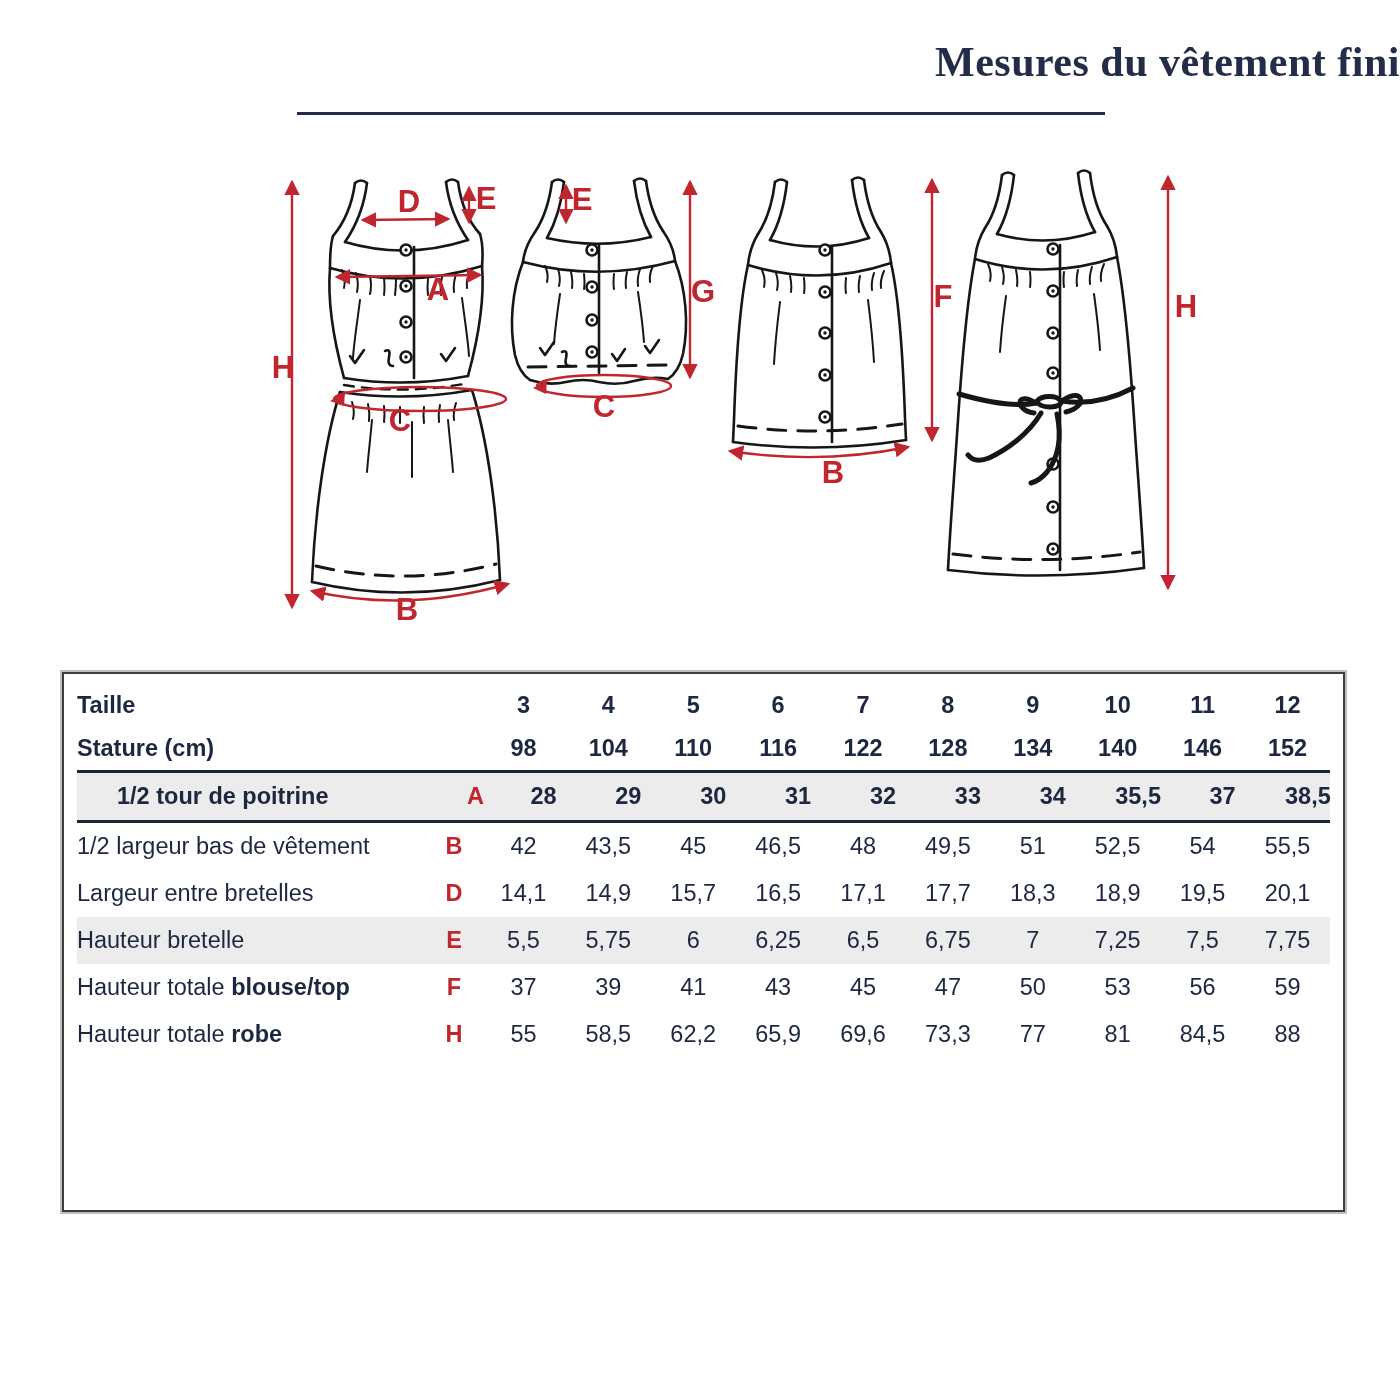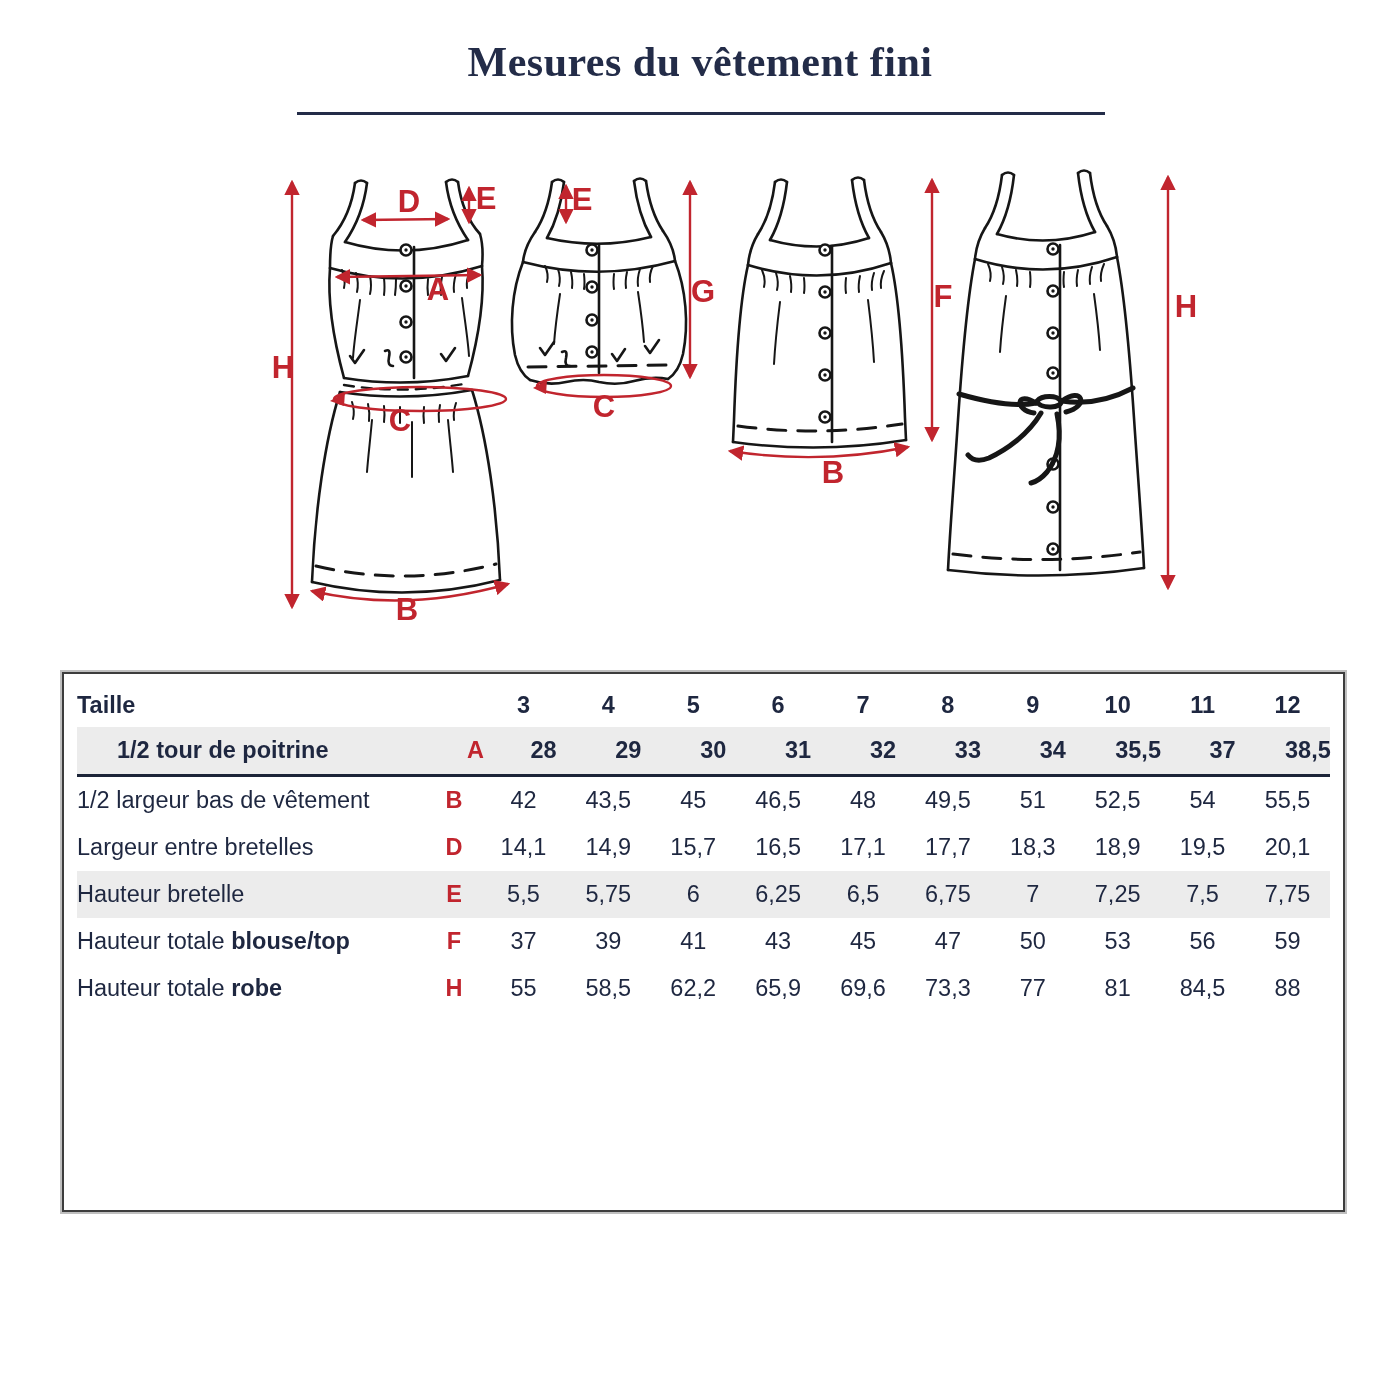--- a/index.html
+++ b/index.html
@@ -1,19 +1,19 @@
 <!DOCTYPE html>
 <html><head>
 <meta charset="utf-8">
 <style>
   html,body{margin:0;padding:0;background:#fff;}
   #page{position:relative;width:1400px;height:1400px;background:#fff;overflow:hidden;
         font-family:"Liberation Sans","DejaVu Sans",sans-serif;}
   
-  #title{position:absolute;left:0;top:38px;width:100%;text-align:center;
+  #title{position:absolute;left:0;top:38px;width:100%;text-align:right;
          font-family:"Liberation Serif","DejaVu Serif",serif;font-weight:700;
          font-size:42px;color:#232c48;letter-spacing:.5px;}
   #title-rule{position:absolute;left:297px;top:112px;width:808px;height:3px;background:#232c48;}
   
   #diagram{position:absolute;left:0;top:120px;width:1400px;height:520px;}
   .dimlabel{position:absolute;transform:translate(-50%,-50%);
             font-weight:700;font-size:31px;color:#c1252e;line-height:1;}
   
   #table-card{position:absolute;left:62px;top:672px;width:1283px;height:540px;
               box-sizing:border-box;border:2px solid #3d3d3d;outline:2px solid #bfbfbf;
@@ -337,20 +337,34 @@
             <td class="t-val">4</td>
             <td class="t-val">5</td>
             <td class="t-val">6</td>
             <td class="t-val">7</td>
             <td class="t-val">8</td>
             <td class="t-val">9</td>
             <td class="t-val">10</td>
             <td class="t-val">11</td>
             <td class="t-val">12</td>
           </tr>
+          <tr class="hdr rule">
+            <td class="t-lbl">Stature (cm)</td>
+            <td class="t-letter"></td>
+            <td class="t-val">98</td>
+            <td class="t-val">104</td>
+            <td class="t-val">110</td>
+            <td class="t-val">116</td>
+            <td class="t-val">122</td>
+            <td class="t-val">128</td>
+            <td class="t-val">134</td>
+            <td class="t-val">140</td>
+            <td class="t-val">146</td>
+            <td class="t-val">152</td>
+          </tr>
           <tr class="em rule shaded">
             <td class="t-lbl"><span></span><b>1/2 tour de poitrine</b></td>
             <td class="t-letter">A</td>
             <td class="t-val">28</td>
             <td class="t-val">29</td>
             <td class="t-val">30</td>
             <td class="t-val">31</td>
             <td class="t-val">32</td>
             <td class="t-val">33</td>
             <td class="t-val">34</td>

